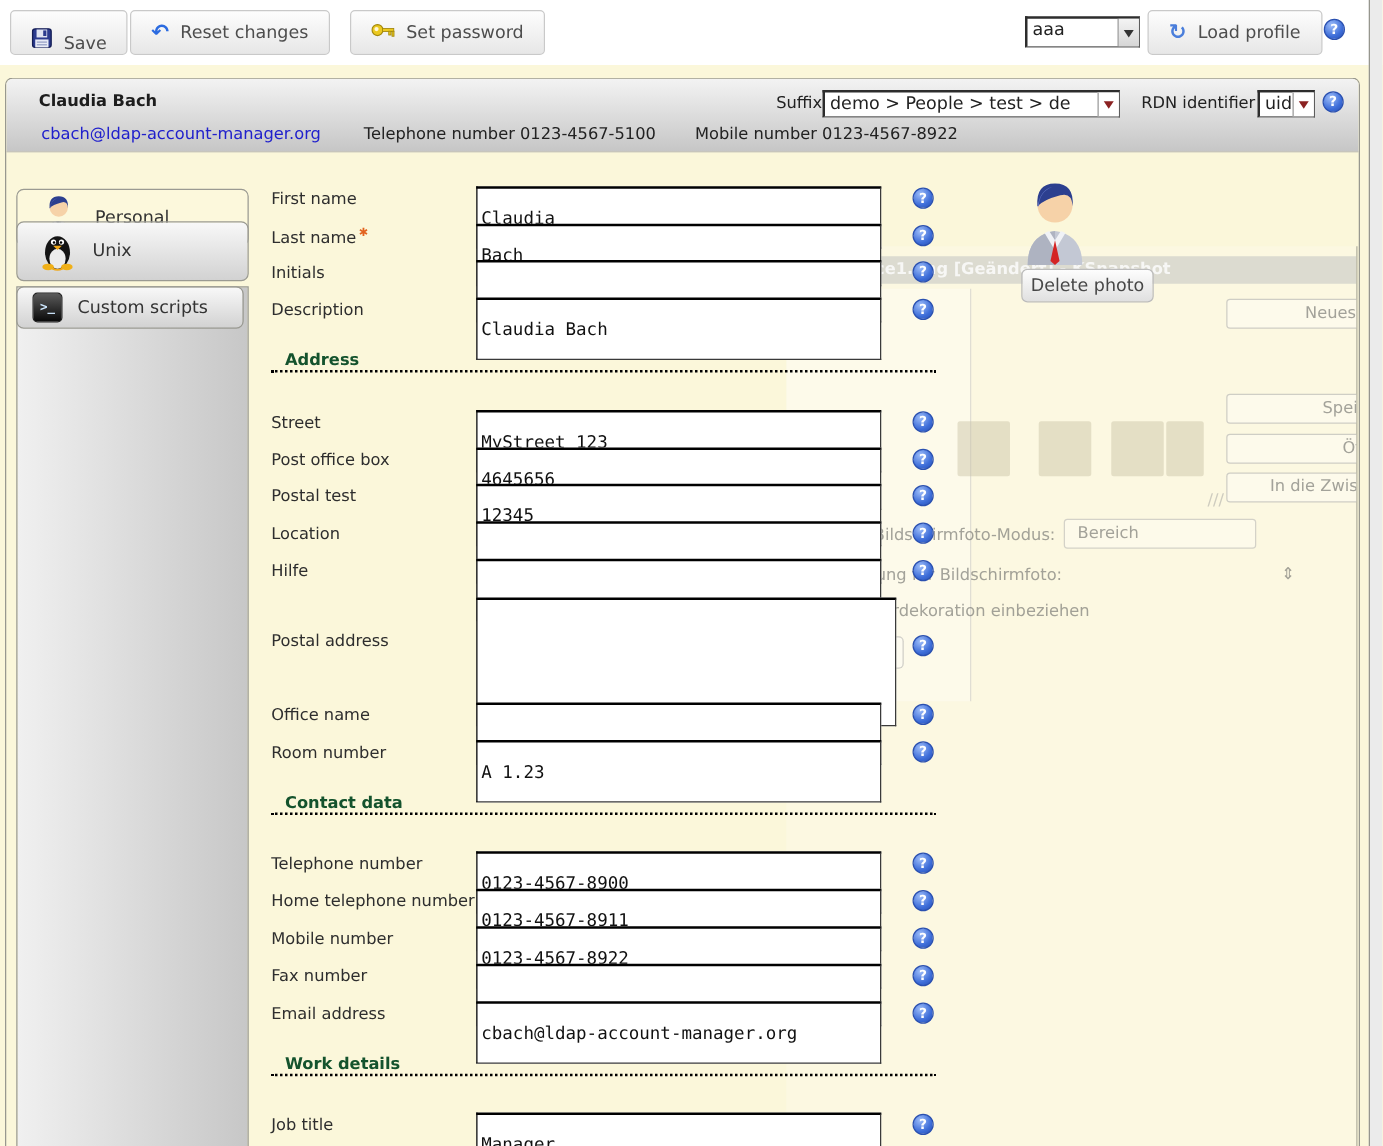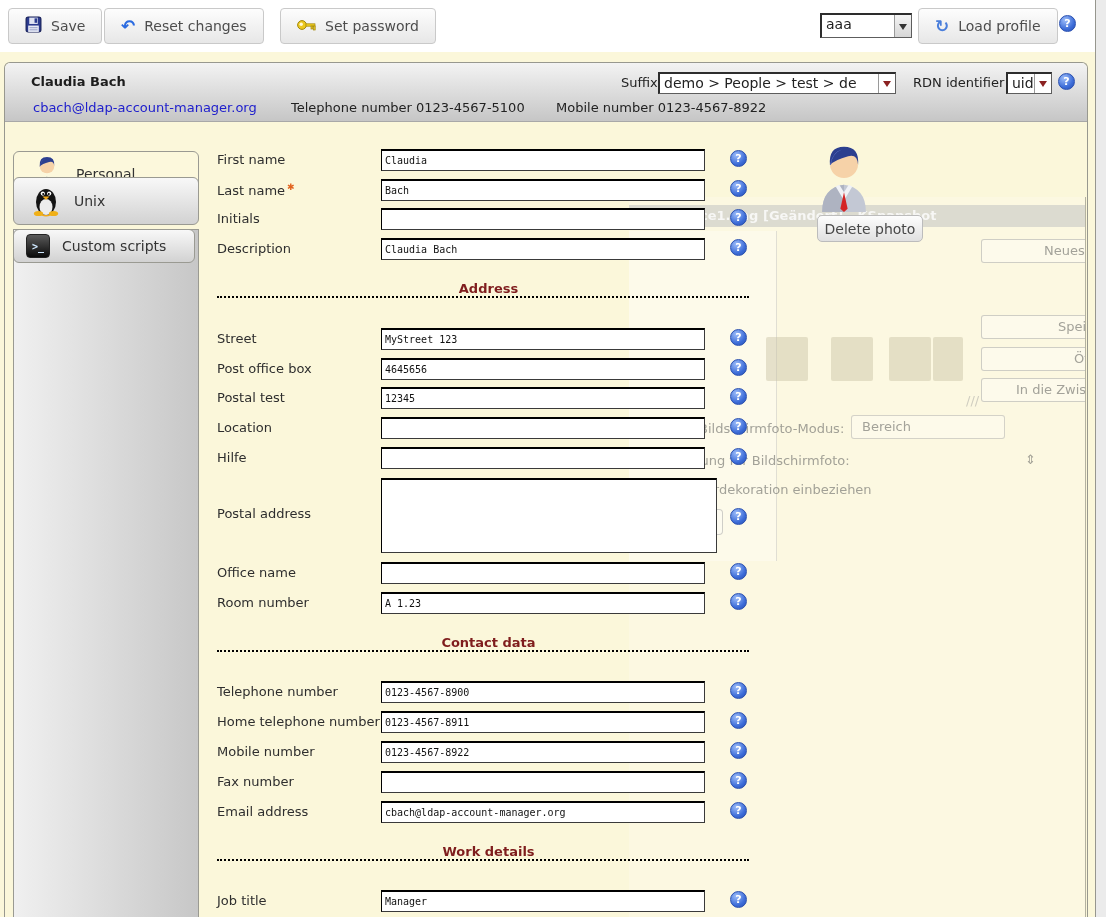--- a/index.html
+++ b/index.html
@@ -70,28 +70,28 @@
     background:linear-gradient(#5a5a5a,#0a0a0a);color:#cfe8ff;
     font-family:"DejaVu Sans Mono",monospace;font-size:10px;font-weight:bold;
     display:flex;align-items:center;justify-content:center;box-sizing:border-box;
   }
   
   .frow{position:absolute;left:0;top:0;width:100%;height:0;z-index:2;}
   .flabel{position:absolute;left:212px;top:3px;width:168px;color:#2e2e2e;white-space:nowrap;}
   .finput{
     position:absolute;left:376px;top:0;width:316px;height:17px;
     border:1px solid #3a3a3a;border-top:2px solid #000;border-left:1px solid #000;
-    padding:1px 3px;background:#fff;
-    font-family:"DejaVu Sans Mono",monospace;font-size:10px;color:#111;
+    padding:15px 3px;background:#fff;
+    font-family:"DejaVu Sans Mono",monospace;font-size:14px;color:#111;
   }
   .fhelp{left:725px;top:1px;}
   .sect{
     position:absolute;left:212px;width:532px;height:17px;z-index:2;
-    border-bottom:2px dotted #000;font-weight:bold;color:#7f1d1d;
-    padding-left:11px;box-sizing:border-box;text-align:center;
+    border-bottom:2px dotted #000;font-weight:bold;color:#14532d;
+    padding-left:11px;box-sizing:border-box;
   }
   .req{color:#e2631f;font-size:9px;vertical-align:super;margin-left:2px;}
   .delbtn{
     position:absolute;left:812px;top:152px;width:104px;height:25px;z-index:2;
     border:1px solid #bcbcbc;border-radius:5px;background:linear-gradient(#fdfdfd,#e0e0e0);
     color:#474747;font-size:14px;display:flex;align-items:center;justify-content:center;cursor:pointer;
   }
   .avatar{position:absolute;z-index:2;}
   
   .ghost{
@@ -144,21 +144,21 @@
       <circle cx="12.8" cy="8.6" r="2.1" fill="#fff"></circle>
       <circle cx="19.2" cy="8.6" r="2.1" fill="#fff"></circle>
       <circle cx="13.2" cy="8.9" r="1" fill="#000"></circle>
       <circle cx="18.8" cy="8.9" r="1" fill="#000"></circle>
       <path d="M12.5 11.5 L19.5 11.5 L16 15 Z" fill="#f0a818"></path>
     </g>
   </defs>
 </svg>
 
 <div class="toolbar">
-  <div class="btn" style="left:8px;">
+  <div class="btn" style="left:8px;align-items:flex-end;">
     <span>
       <svg width="17" height="17" viewBox="0 0 16 16">
         <rect x="1" y="1" width="14" height="14" rx="2" fill="#2b3a8e" stroke="#141d55"></rect>
         <rect x="4" y="1.5" width="8" height="6" fill="#dfe3f2"></rect>
         <rect x="9" y="2.2" width="2.4" height="4.2" fill="#2b3a8e"></rect>
         <rect x="3" y="9" width="10" height="6" fill="#e8ebf6"></rect>
         <rect x="4.2" y="10.5" width="7.6" height="1" fill="#9aa3c8"></rect>
         <rect x="4.2" y="12.5" width="7.6" height="1" fill="#9aa3c8"></rect>
       </svg>
     </span>

